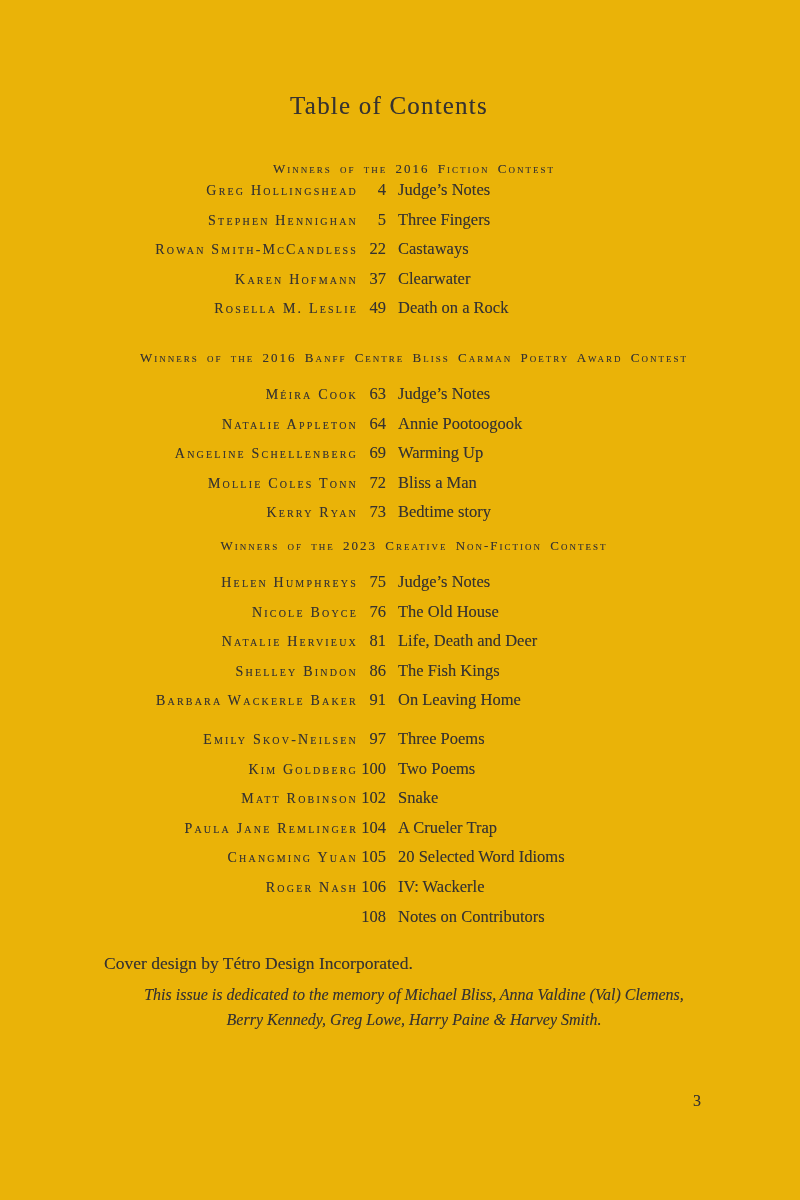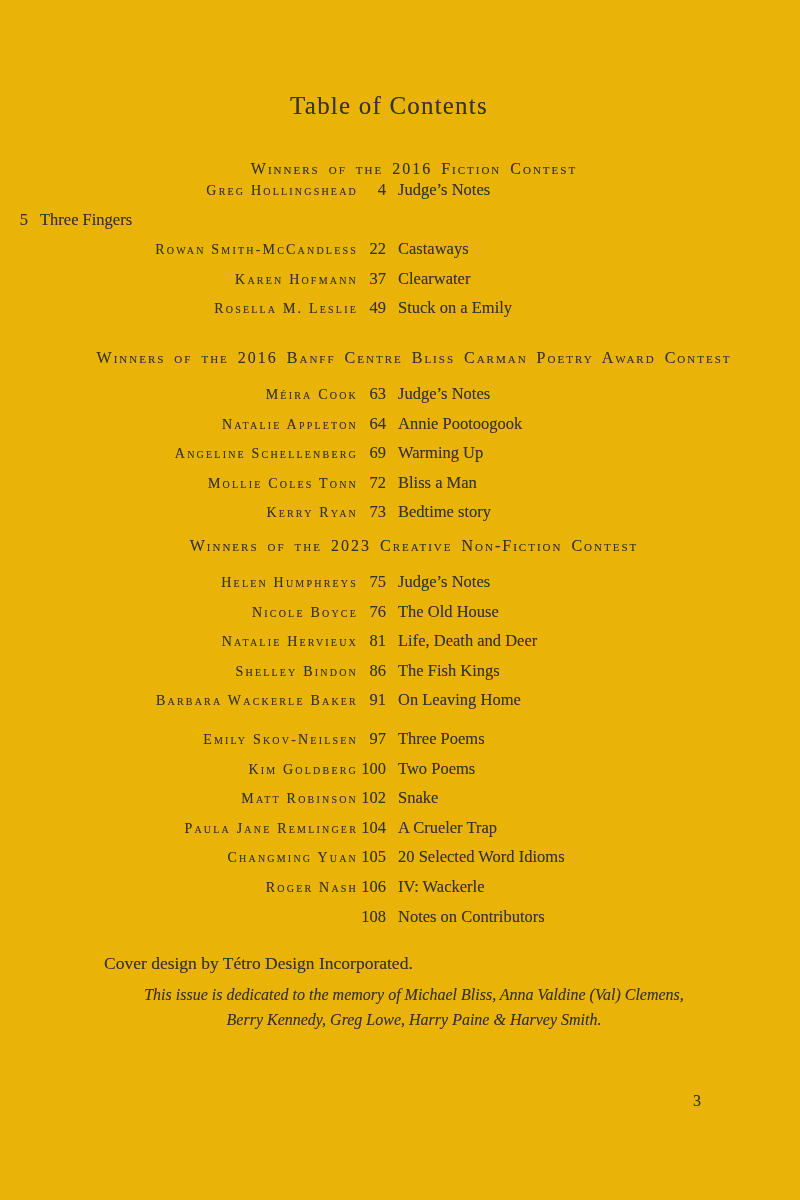--- a/index.html
+++ b/index.html
@@ -23,21 +23,21 @@
     letter-spacing: 1.2px;
     white-space: nowrap;
   }
   .toc-heading {
     position: absolute;
     left: 0;
     width: 772px;
     padding-left: 28px;
     text-align: center;
     font-variant: small-caps;
-    font-size: 16px;
+    font-size: 13px;
     letter-spacing: 2px;
     word-spacing: 3px;
     white-space: nowrap;
     line-height: 18px;
   }
   .toc-rows {
     position: absolute;
     left: 0;
     width: 800px;
   }
@@ -103,37 +103,38 @@
   </div>
   <div class="page-num">3</div>
 <div class="toc-heading" style="top: 160px;">Winners of the 2016 Fiction Contest</div>
     <div class="toc-rows" style="top: 175px;">
       <div class="toc-row">
         <span class="toc-author">Greg Hollingshead</span>
         <span class="toc-num">4</span>
         <span class="toc-title">Judge’s Notes</span>
       </div>
       <div class="toc-row">
+        <span class="toc-author">Stephen Hennighan</span>
         <span class="toc-num">5</span>
         <span class="toc-title">Three Fingers</span>
       </div>
       <div class="toc-row">
         <span class="toc-author">Rowan Smith-McCandless</span>
         <span class="toc-num">22</span>
         <span class="toc-title">Castaways</span>
       </div>
       <div class="toc-row">
         <span class="toc-author">Karen Hofmann</span>
         <span class="toc-num">37</span>
         <span class="toc-title">Clearwater</span>
       </div>
       <div class="toc-row">
         <span class="toc-author">Rosella M. Leslie</span>
         <span class="toc-num">49</span>
-        <span class="toc-title">Stuck on a Emily</span>
+        <span class="toc-title">Death on a Rock</span>
       </div>
     </div>
     <div class="toc-heading" style="top: 349px;">Winners of the 2016 Banff Centre Bliss Carman Poetry Award Contest</div>
     <div class="toc-rows" style="top: 379px;">
       <div class="toc-row">
         <span class="toc-author">Méira Cook</span>
         <span class="toc-num">63</span>
         <span class="toc-title">Judge’s Notes</span>
       </div>
       <div class="toc-row">

